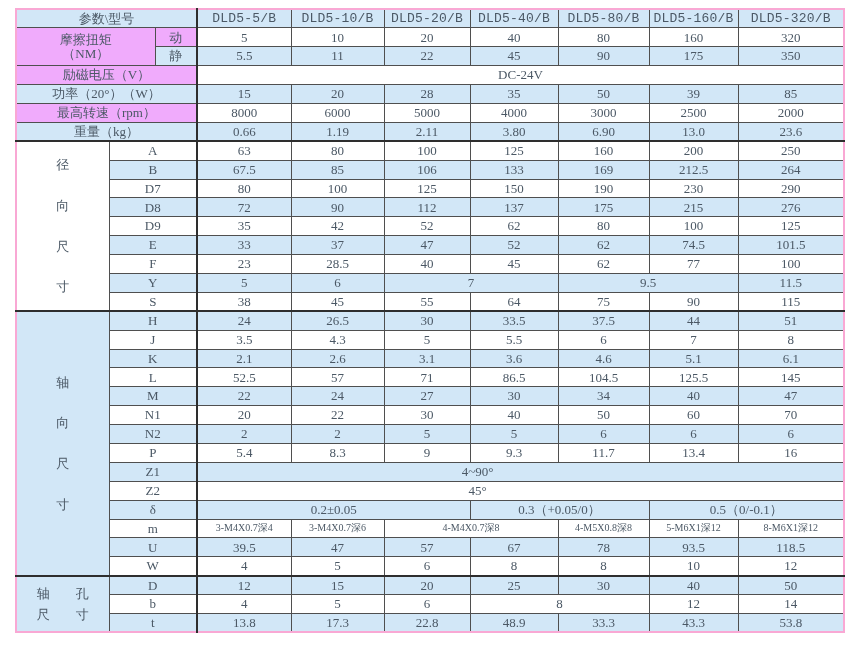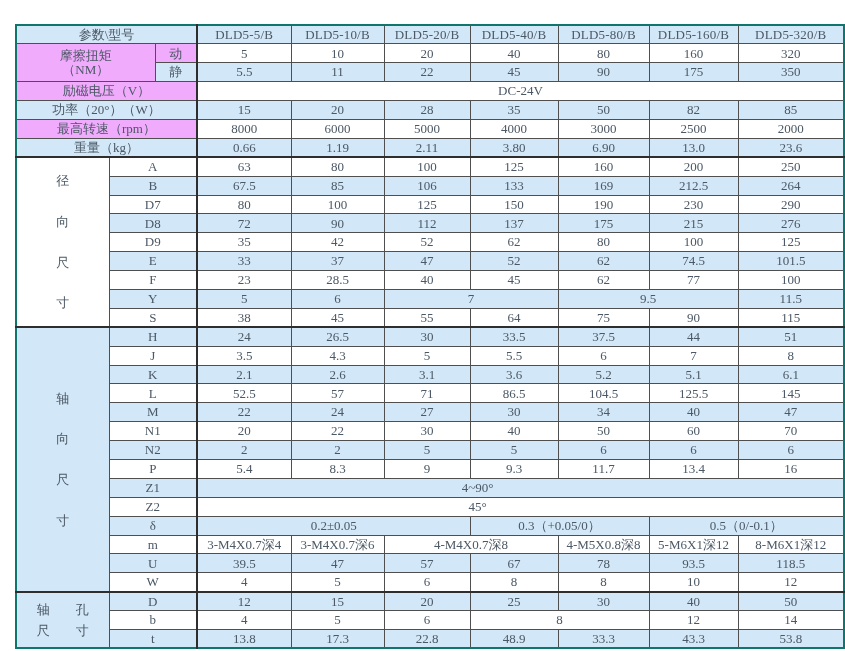--- a/index.html
+++ b/index.html
@@ -1,34 +1,34 @@
 <!DOCTYPE html>
 <html><head>
 <meta charset="utf-8">
 <style>
   html,body{margin:0;padding:0;background:#ffffff;}
   .page{position:relative;width:845px;height:651px;background:#ffffff;overflow:hidden;
         font-family:"Liberation Serif","DejaVu Serif",serif;color:#4b5865;}
-  table.spec{position:absolute;left:15px;top:24px;width:828px;height:625px;
-             border-collapse:collapse;table-layout:fixed;border:2px solid #0f766e;}
+  table.spec{position:absolute;left:15px;top:8px;width:828px;height:625px;
+             border-collapse:collapse;table-layout:fixed;border:2px solid #f9a8d4;}
   tr{height:18.9px;}
   td{border:1px solid #4f4f4f;padding:0 1px;text-align:center;vertical-align:middle;
      font-size:13px;line-height:1.05;white-space:nowrap;overflow:hidden;}
   tr.b td{background:#d2e7f7;}
   td.wh{background:#f0abfc;}
   td.fd{border-left:2px solid #2e2e2e;}
   tr.sep td{border-top:2px solid #2e2e2e;}
-  td.mdl{letter-spacing:.2px;}
+  td.mdl{letter-spacing:.2px;font-family:Liberation Mono, monospace;}
   td.vert{background:#ffffff;}
   .vstack{display:flex;flex-direction:column;align-items:center;justify-content:center;gap:27px;}
   .vstack span{display:block;font-size:13px;}
   .grid22{display:grid;grid-template-columns:auto auto;gap:7px 26px;width:fit-content;margin:0 auto;}
   .two-line div{display:block;}
   td.offL{padding-right:87px;margin-top:38px;}
-  td.mrow{font-size:13px;}
+  td.mrow{font-size:10px;}
 </style>
 </head>
 <body>
 
 <div class="page">
 <table class="spec">
   <colgroup>
     <col style="width:93px">
         <col style="width:46px">
         <col style="width:42px">
@@ -84,21 +84,21 @@
     <td colspan="7" class="fd">DC-24V</td>
   </tr>
 
   <tr class="b">
     <td colspan="3">功率（20°）（W）</td>
     <td class="fd">15</td>
     <td>20</td>
     <td>28</td>
     <td>35</td>
     <td>50</td>
-    <td>82</td>
+    <td>39</td>
     <td>85</td>
   </tr>
 
   <tr>
     <td colspan="3" class="wh">最高转速（rpm）</td>
     <td class="fd">8000</td>
     <td>6000</td>
     <td>5000</td>
     <td>4000</td>
     <td>3000</td>
@@ -241,21 +241,21 @@
     <td>6</td>
     <td>7</td>
     <td>8</td>
   </tr>
   <tr class="b">
     <td colspan="2">K</td>
     <td class="fd">2.1</td>
     <td>2.6</td>
     <td>3.1</td>
     <td>3.6</td>
-    <td>5.2</td>
+    <td>4.6</td>
     <td>5.1</td>
     <td>6.1</td>
   </tr>
   <tr>
     <td colspan="2">L</td>
     <td class="fd">52.5</td>
     <td>57</td>
     <td>71</td>
     <td>86.5</td>
     <td>104.5</td>

